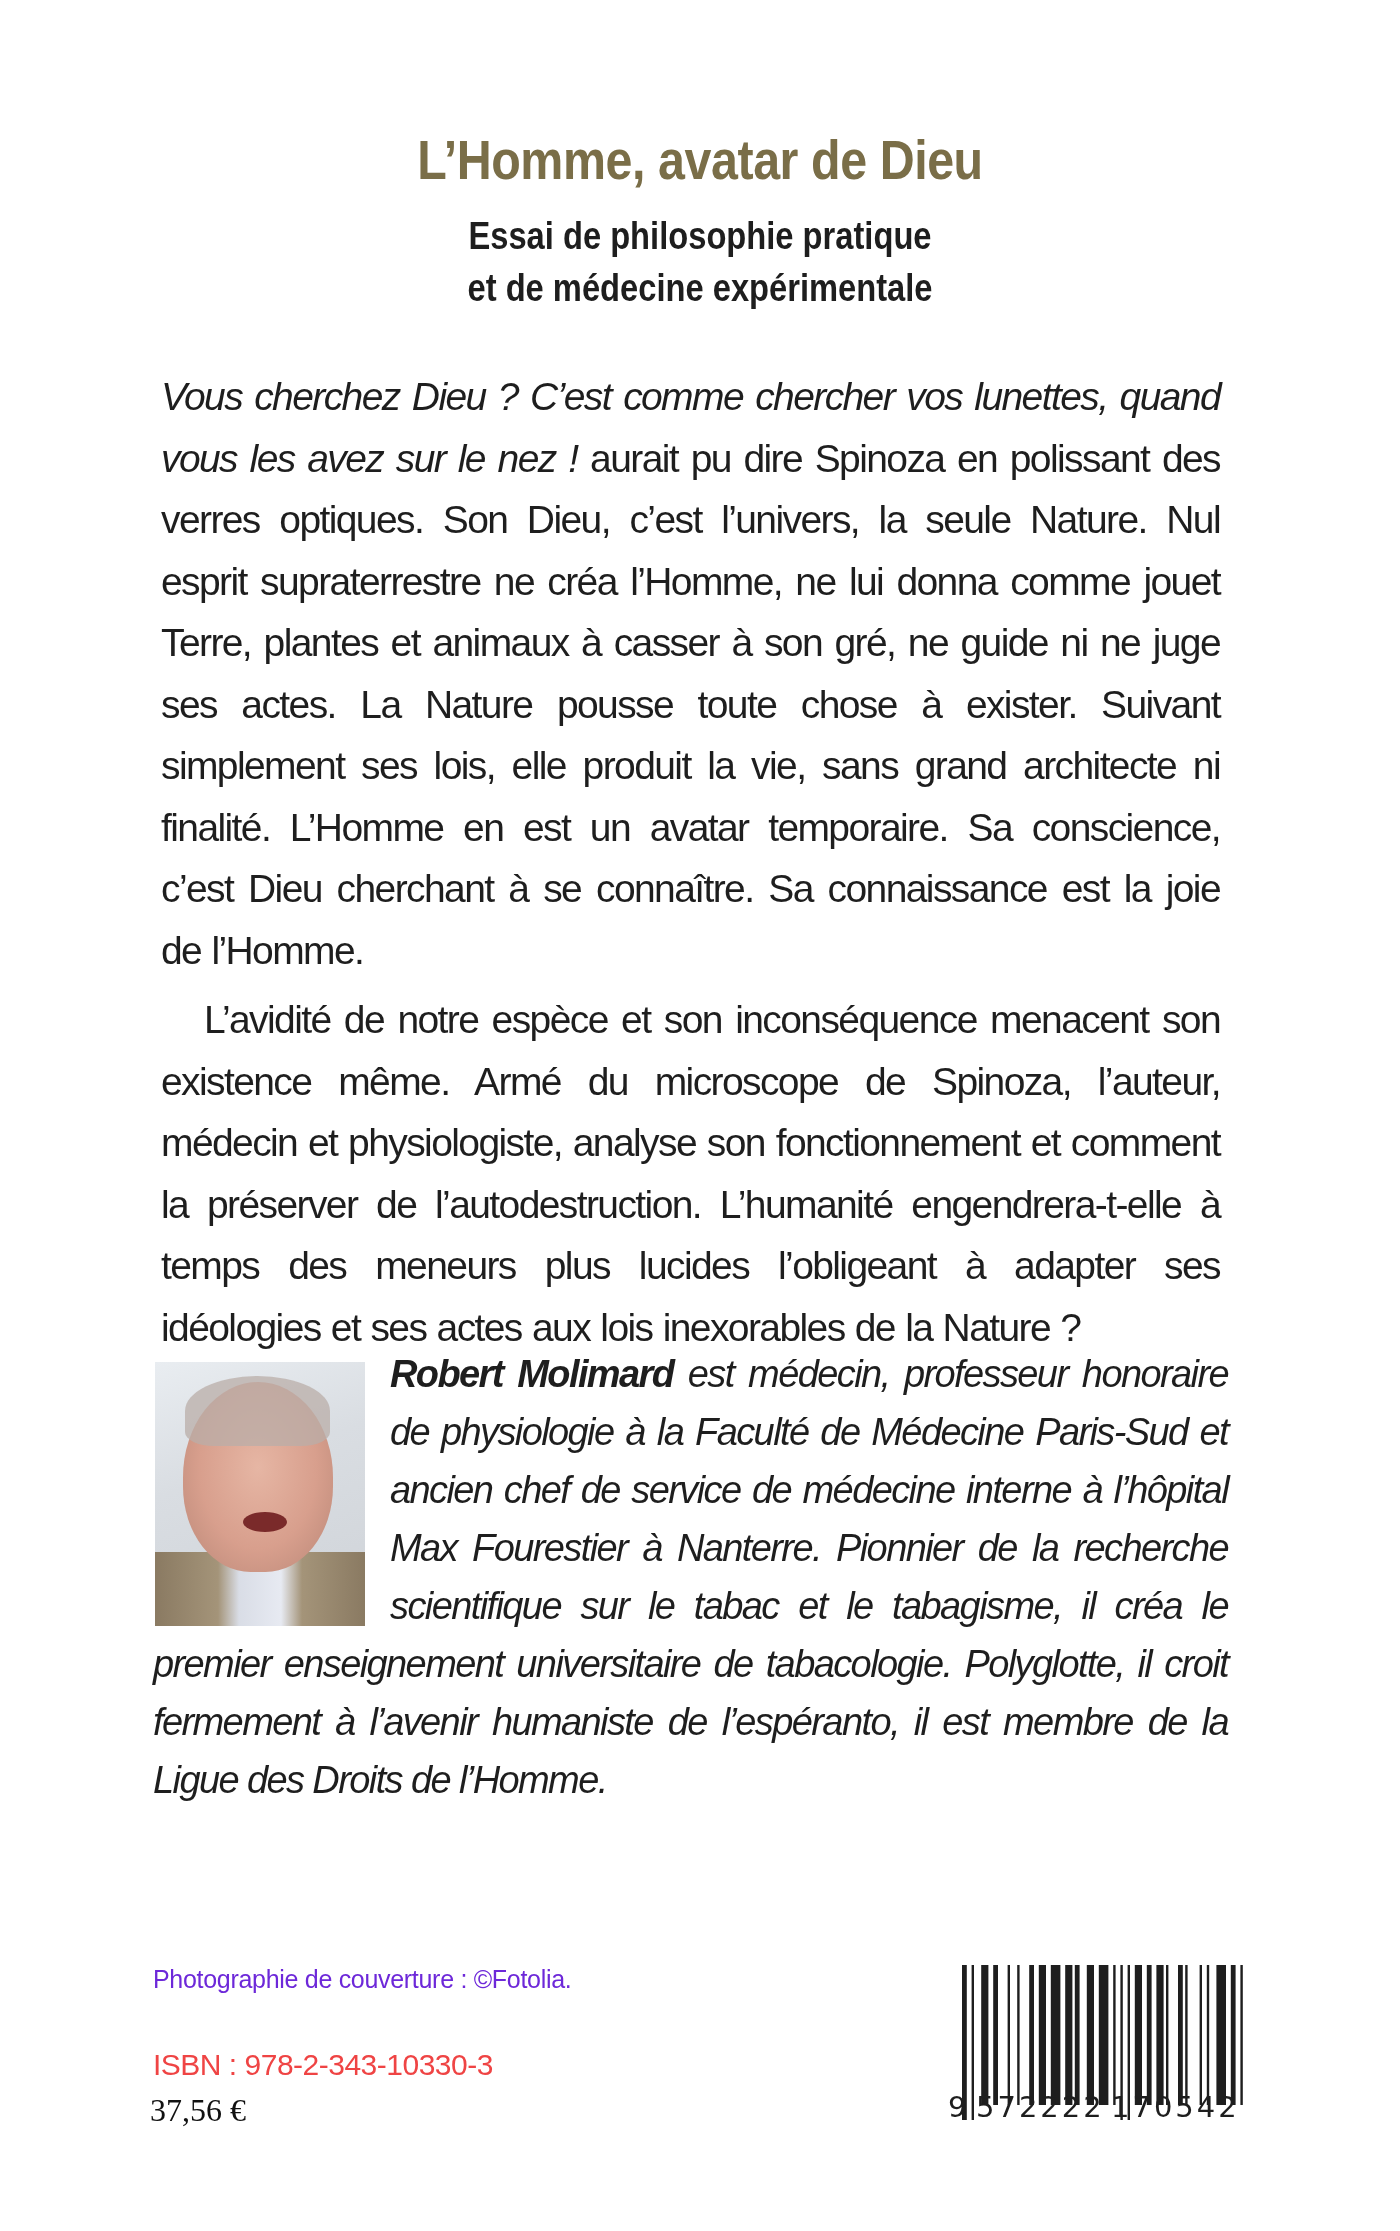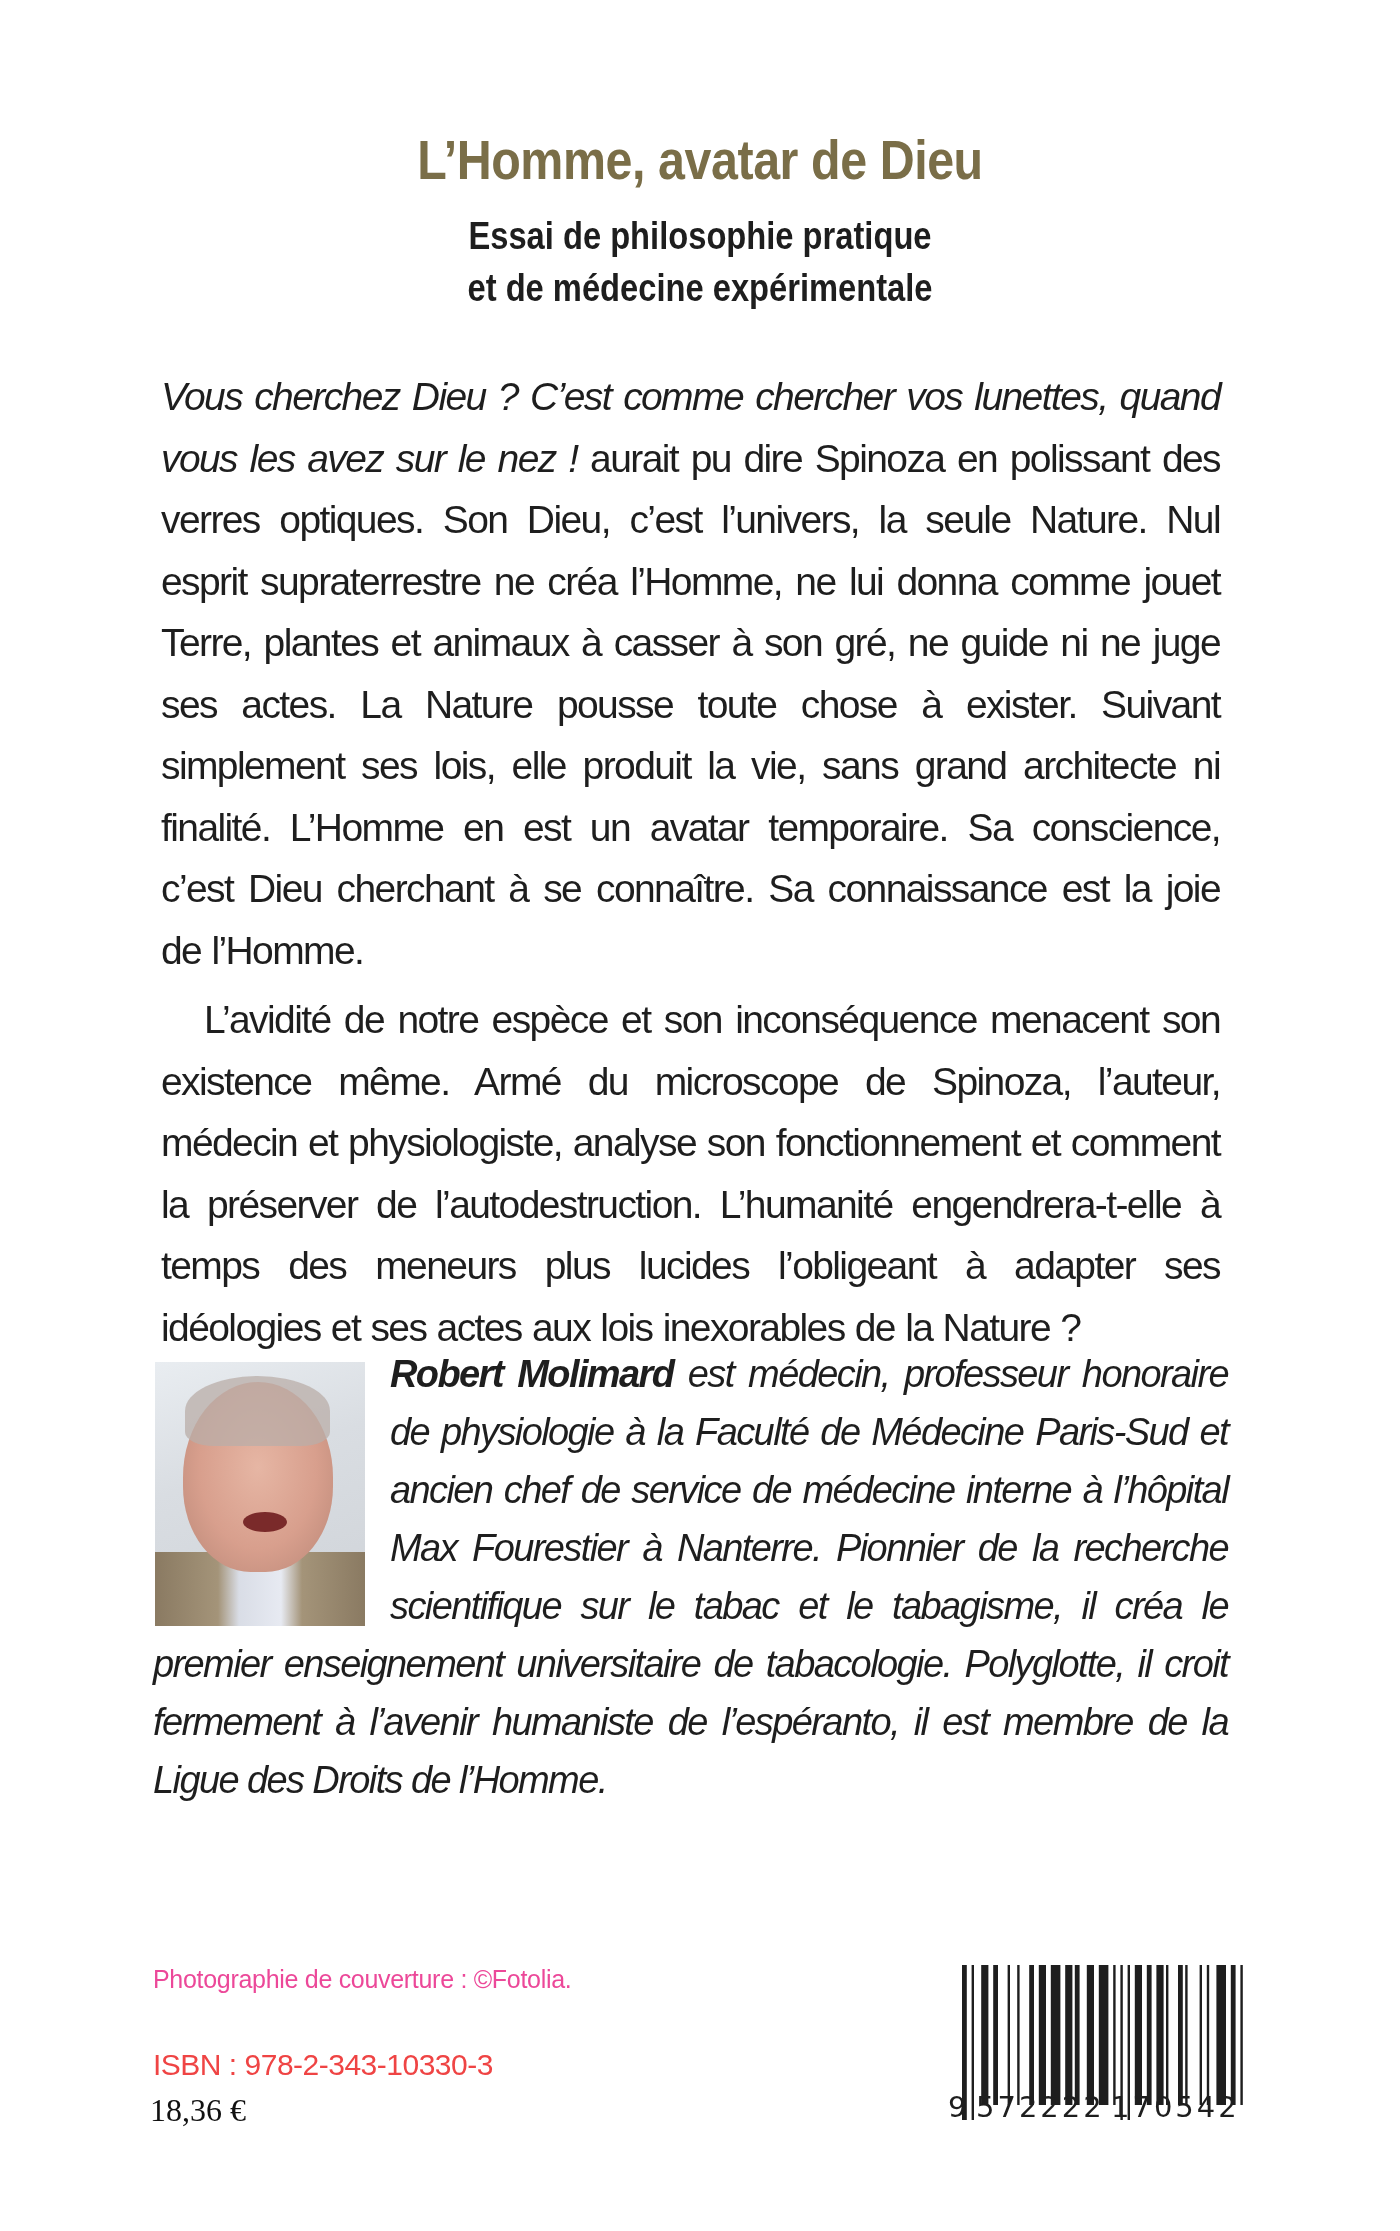--- a/index.html
+++ b/index.html
@@ -50,21 +50,21 @@
     border-radius: 50%; background: #7a2a2a;
   }
   .photo .jacket {
     position: absolute; left: 0; top: 190px; width: 210px; height: 80px;
     background: linear-gradient(90deg, #8a7a62 0%, #a49479 30%, #d9dde6 40%, #e7eaf2 60%, #a49479 70%, #8a7a62 100%);
   }
   .bio strong { font-weight: bold; }
 
   .credit {
     position: absolute; left: 153px; top: 1965px;
-    font-family: "Liberation Sans", sans-serif; font-size: 25px; color: #ec4899;
+    font-family: "Liberation Sans", sans-serif; font-size: 25px; color: #6d28d9;
     letter-spacing: -0.3px;
   }
   .isbn {
     position: absolute; left: 153px; top: 2048px;
     font-family: "Liberation Sans", sans-serif; font-size: 30px; color: #ef4444;
     letter-spacing: -0.5px;
   }
   .price {
     position: absolute; left: 150px; top: 2092px;
     font-family: "Liberation Serif", serif; font-size: 32px; color: #111111;
@@ -103,21 +103,21 @@
       <div class="jacket"></div>
       <div class="head"></div>
       <div class="hair"></div>
       <div class="mouth"></div>
     </div>
     <strong>Robert Molimard</strong><span> est médecin, professeur honoraire de physiologie à la Faculté de Médecine Paris-Sud et ancien chef de service de médecine interne à l’hôpital Max Fourestier à Nanterre. Pionnier de la recherche scientifique sur le tabac et le tabagisme, il créa le premier enseignement universitaire de tabacologie. Polyglotte, il croit fermement à l’avenir humaniste de l’espéranto, il est membre de la Ligue des Droits de l’Homme.</span>
   </div>
 
   <div class="credit">Photographie de couverture : ©Fotolia.</div>
   <div class="isbn">ISBN : 978-2-343-10330-3</div>
-  <div class="price">18,36 €</div>
+  <div class="price">37,56 €</div>
 
   <div class="barcode">
     <svg id="barcode-svg" width="290" height="160">
         <rect x="4.0" y="0" width="4.8" height="155" fill="#1e1e1e"></rect>
         <rect x="13.6" y="0" width="2.4" height="155" fill="#1e1e1e"></rect>
         <rect x="23.2" y="0" width="7.2" height="140" fill="#1e1e1e"></rect>
         <rect x="35.2" y="0" width="4.8" height="140" fill="#1e1e1e"></rect>
         <rect x="49.6" y="0" width="2.4" height="140" fill="#1e1e1e"></rect>
         <rect x="59.2" y="0" width="2.4" height="140" fill="#1e1e1e"></rect>
         <rect x="71.2" y="0" width="4.8" height="140" fill="#1e1e1e"></rect>

